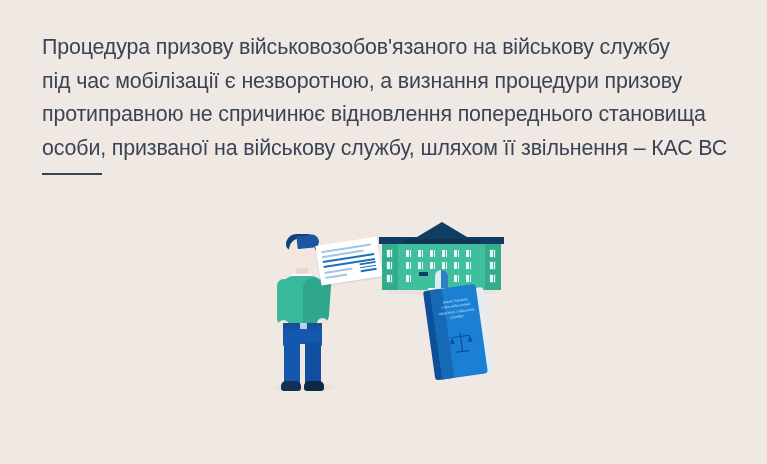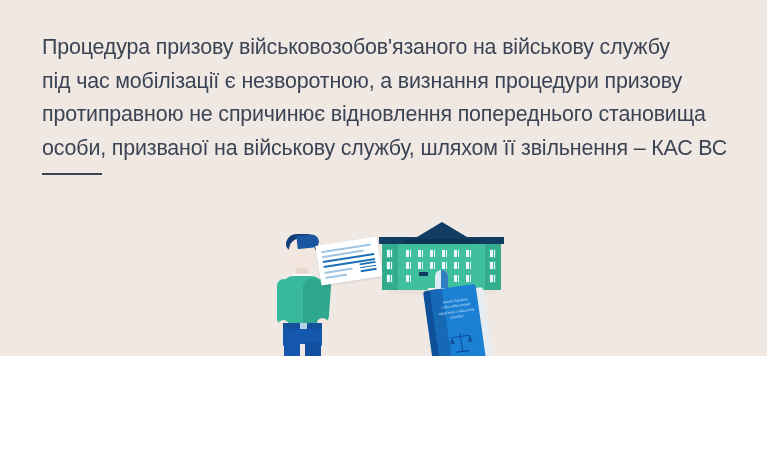--- a/index.html
+++ b/index.html
@@ -10,21 +10,21 @@
   body {
     width: 767px;
     height: 464px;
     overflow: hidden;
     font-family: "Liberation Sans", sans-serif;
   }
 
   #card {
     position: relative;
     width: 767px;
-    height: 356px;
+    height: 464px;
     background: #f0e8e3;
     overflow: hidden;
   }
 
   
   #headline-block {
     position: absolute;
     left: 42px;
     top: 31px;
     width: 700px;

